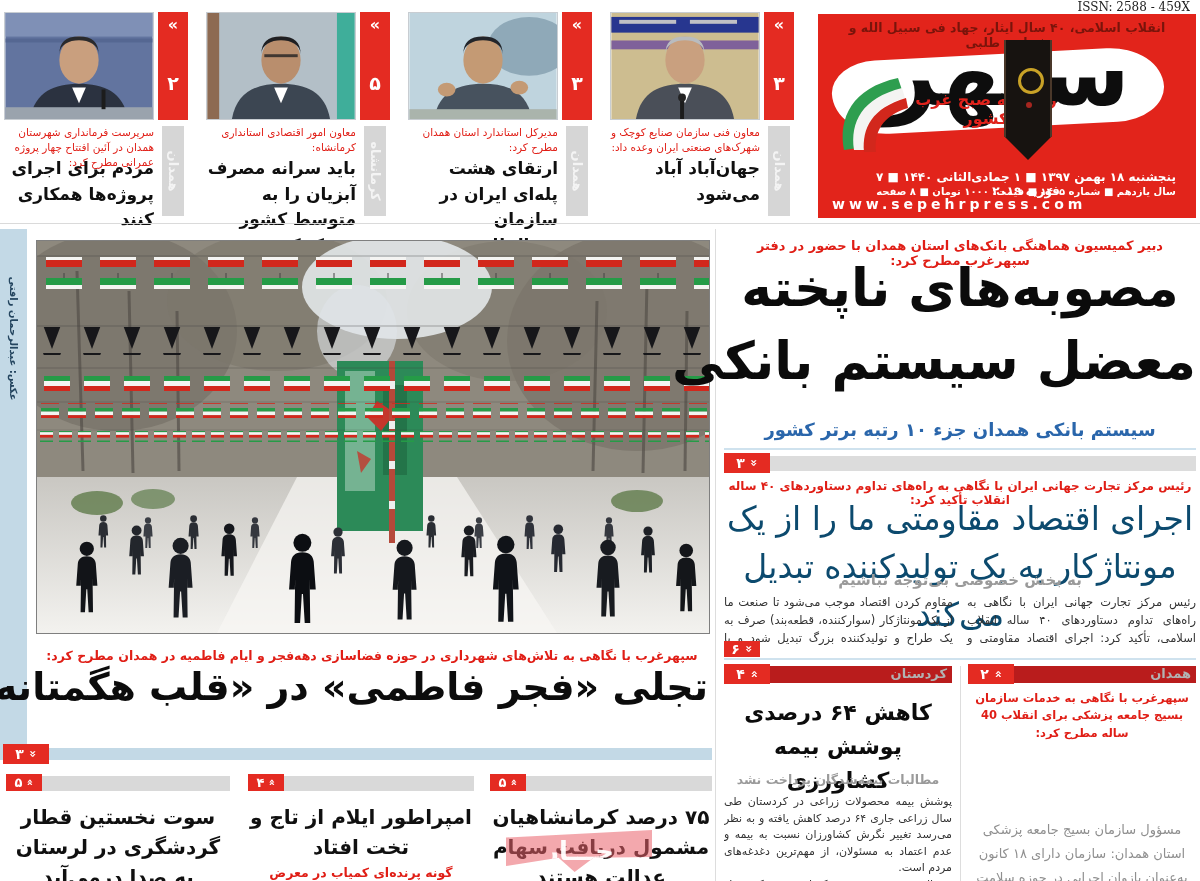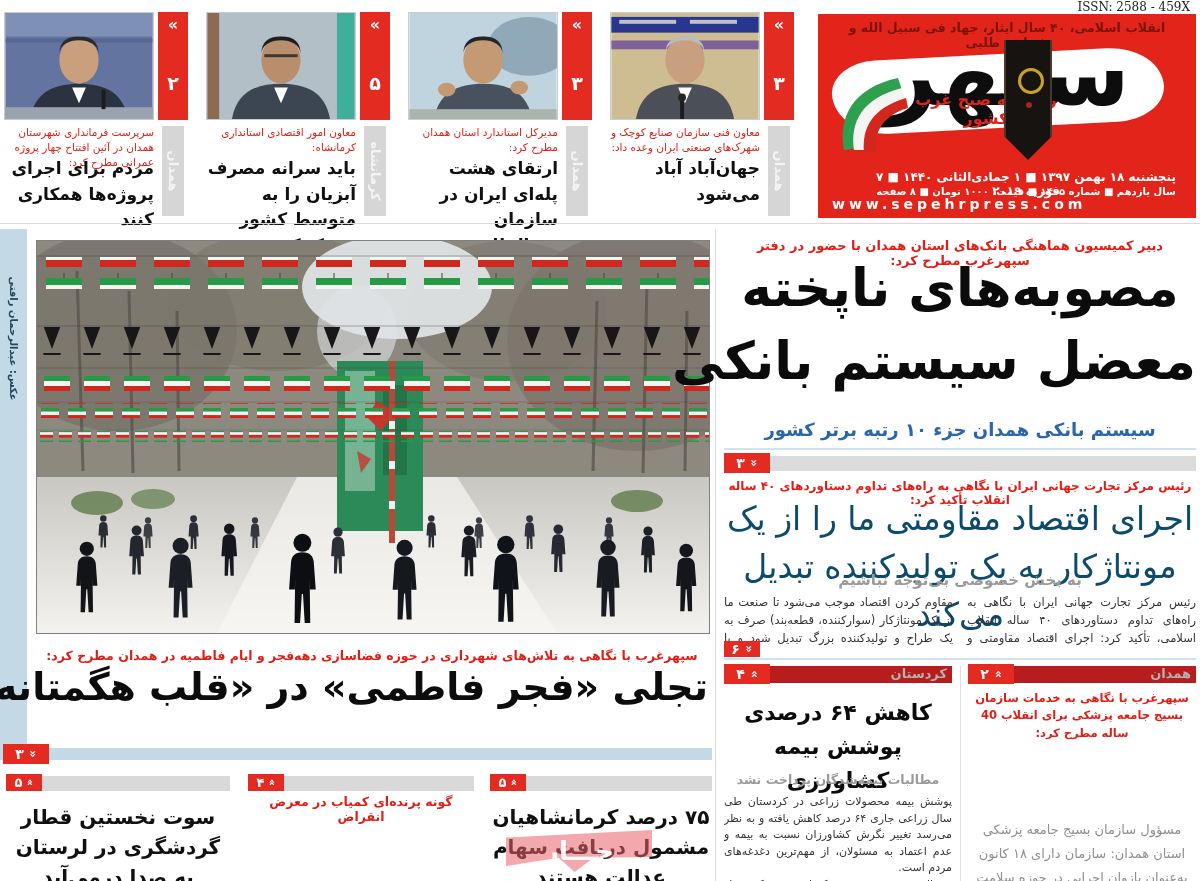--- a/index.html
+++ b/index.html
@@ -426,20 +426,21 @@
     <div class="bb-head">سوت نخستین قطار گردشگری در لرستان به صدا درمی‌آید</div>
   </div>
 
   <div class="bb bb1">
     <div class="bb-bar">
       <div class="bb-badge">
         <span class="chev down">«</span>
         <span class="n">۴</span>
       </div>
     </div>
+    <div class="bb-head">امپراطور ایلام از تاج و تخت افتاد</div>
     <div class="bb-sub">گونه پرنده‌ای کمیاب در معرض انقراض</div>
   </div>
 
   <div class="bb bb2">
     <div class="bb-bar">
       <div class="bb-badge">
         <span class="chev down">«</span>
         <span class="n">۵</span>
       </div>
     </div>

